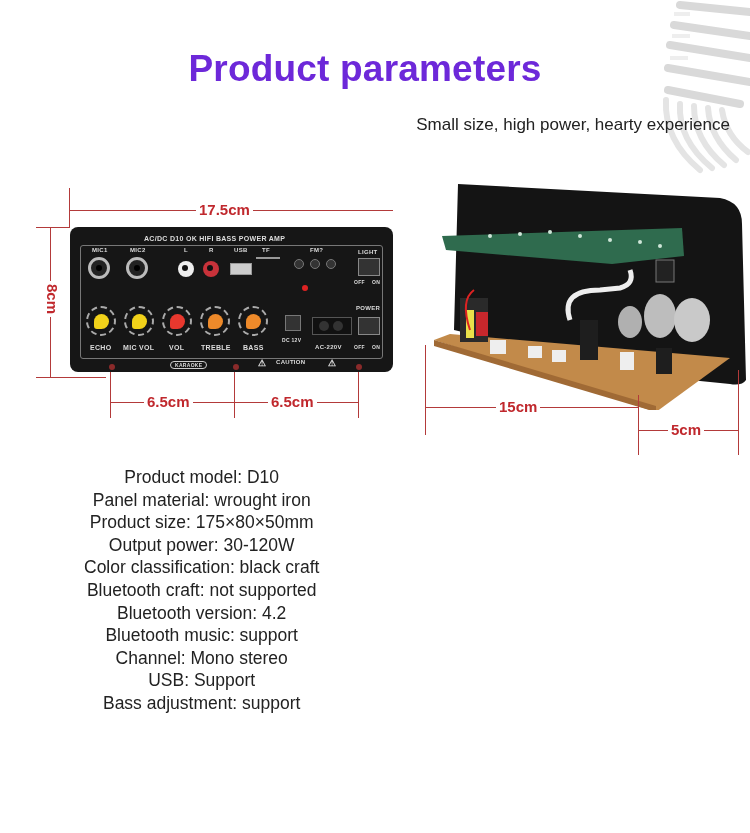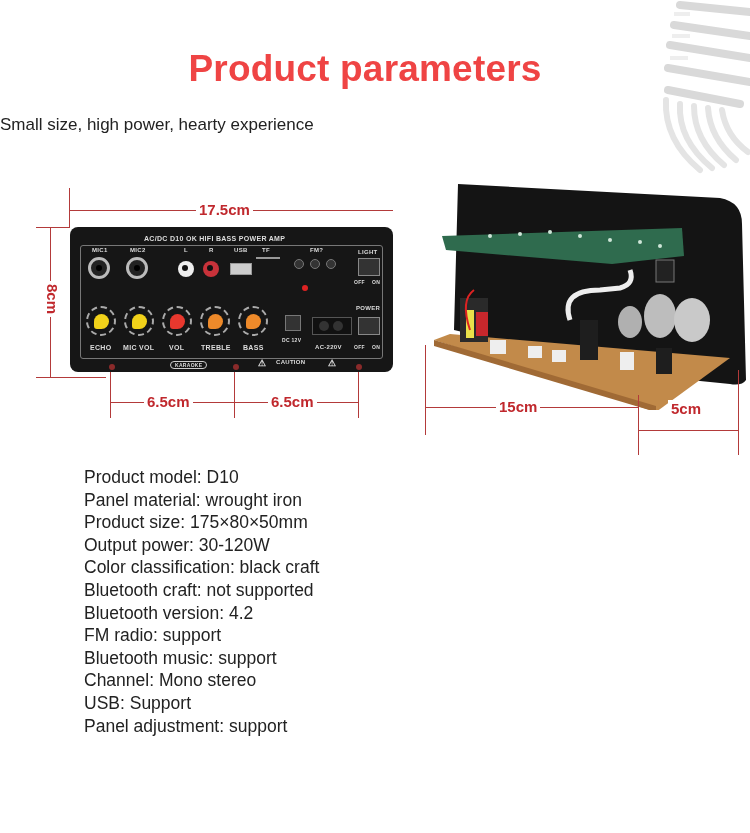--- a/index.html
+++ b/index.html
@@ -5,24 +5,24 @@
   html, body { margin: 0; padding: 0; }
   body {
     width: 750px; height: 833px; position: relative; overflow: hidden;
     background: #ffffff;
     font-family: "Liberation Sans", sans-serif;
     color: #222;
   }
   .mic-deco { position: absolute; left: 600px; top: 0; width: 150px; height: 175px; }
   .title {
     position: absolute; left: 0; width: 730px; top: 48px; text-align: center;
-    font-size: 37px; font-weight: bold; color: #ef4444; letter-spacing: 0.2px;
+    font-size: 37px; font-weight: bold; color: #6d28d9; letter-spacing: 0.2px;
   }
   .subtitle {
-    position: absolute; left: 0; width: 730px; top: 115px; text-align: left;
+    position: absolute; left: 0; width: 730px; top: 115px; text-align: right;
     font-size: 17px; color: #222;
   }
   .dim { position: absolute; background: #b33a3a; }
   .dim-label {
     position: absolute; color: #c0282d; font-weight: bold; font-size: 15px;
     background: #fff; padding: 0 3px; line-height: 18px;
   }
   .dim-label.v { transform: rotate(90deg); transform-origin: center; }
 
   
@@ -59,21 +59,21 @@
   .led { position:absolute; width:6px; height:6px; border-radius:50%; background:#d22; }
 
   
   .board { position: absolute; left: 430px; top: 180px; width: 320px; height: 230px; }
 
   
   .specs {
     position: absolute; left: 84px; top: 466px; margin: 0; padding: 0; list-style: none;
     font-size: 17.5px; line-height: 22.6px; color: #222;
   }
-  .specs li { white-space: nowrap; }
+  .specs li { white-space: nowrap; text-align: center; }
 </style>
 </head>
 <body>
 
 <svg class="mic-deco" viewBox="0 0 150 175">
   <g fill="none" stroke="#d9d9d9" stroke-width="8" stroke-linecap="round">
     <path d="M80 5 L150 12"></path>
     <path d="M74 25 L150 36"></path>
     <path d="M70 45 L150 58"></path>
     <path d="M68 68 L150 82"></path>
@@ -219,28 +219,27 @@
   <path d="M44 110 Q30 120 40 150" fill="none" stroke="#d22" stroke-width="2"></path>
 </svg>
 
 <div class="dim" style="left:425px; top:345px; width:1px; height:90px;"></div>
 <div class="dim" style="left:426px; top:407px; width:213px; height:1px;"></div>
 <div class="dim" style="left:638px; top:395px; width:1px; height:60px;"></div>
 <div class="dim-label" style="left:496px; top:398px;">15cm</div>
 
 <div class="dim" style="left:639px; top:430px; width:100px; height:1px;"></div>
 <div class="dim" style="left:738px; top:370px; width:1px; height:85px;"></div>
-<div class="dim-label" style="left:668px; top:400px;">5cm</div>
+<div class="dim-label" style="left:668px; top:421px;">5cm</div>
 
 <ul class="specs">
   <li>Product model: D10</li>
   <li>Panel material: wrought iron</li>
   <li>Product size: 175×80×50mm</li>
   <li>Output power: 30-120W</li>
   <li>Color classification: black craft</li>
   <li>Bluetooth craft: not supported</li>
   <li>Bluetooth version: 4.2</li>
-  <li>FM radio: support</li>
   <li>Bluetooth music: support</li>
   <li>Channel: Mono stereo</li>
   <li>USB: Support</li>
-  <li>Panel adjustment: support</li>
+  <li>Bass adjustment: support</li>
 </ul>
 
 </body></html>

